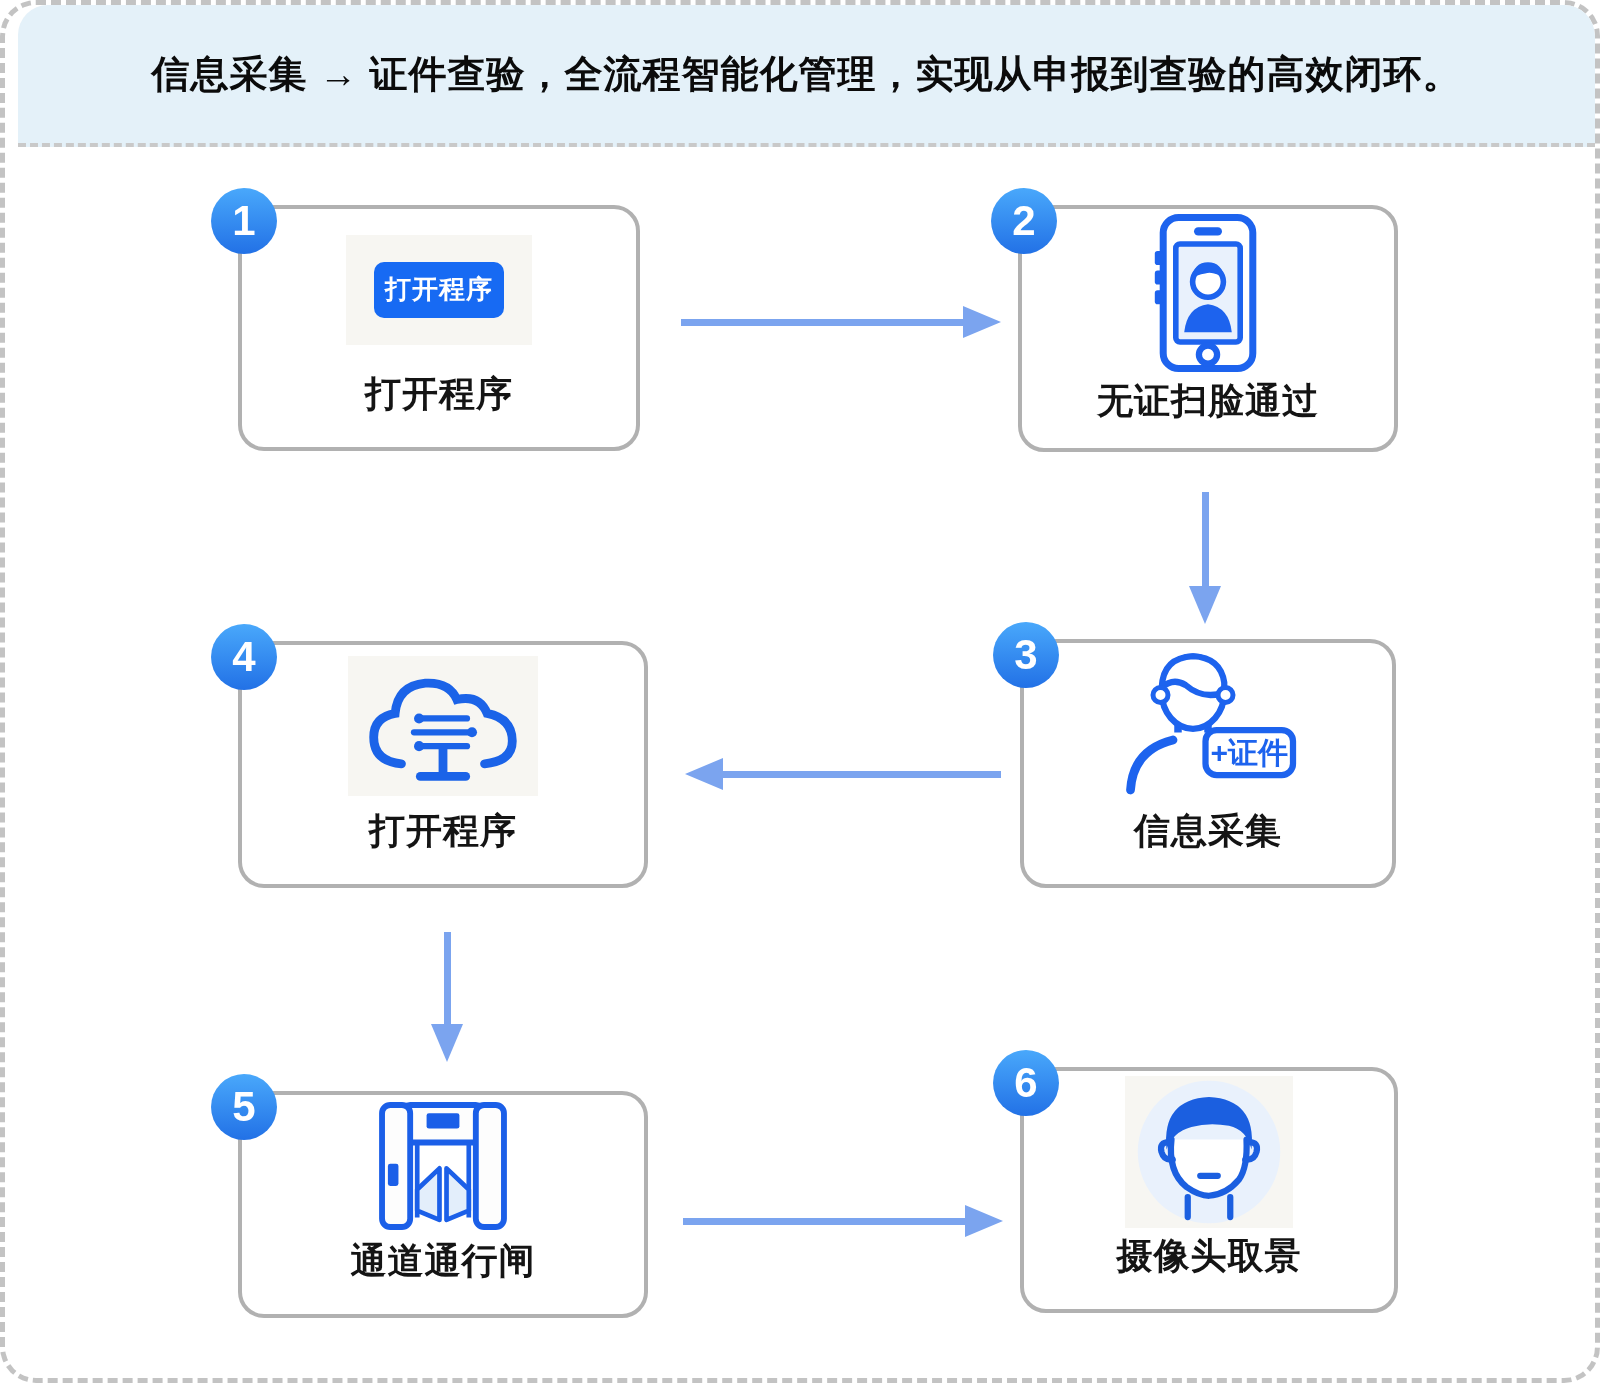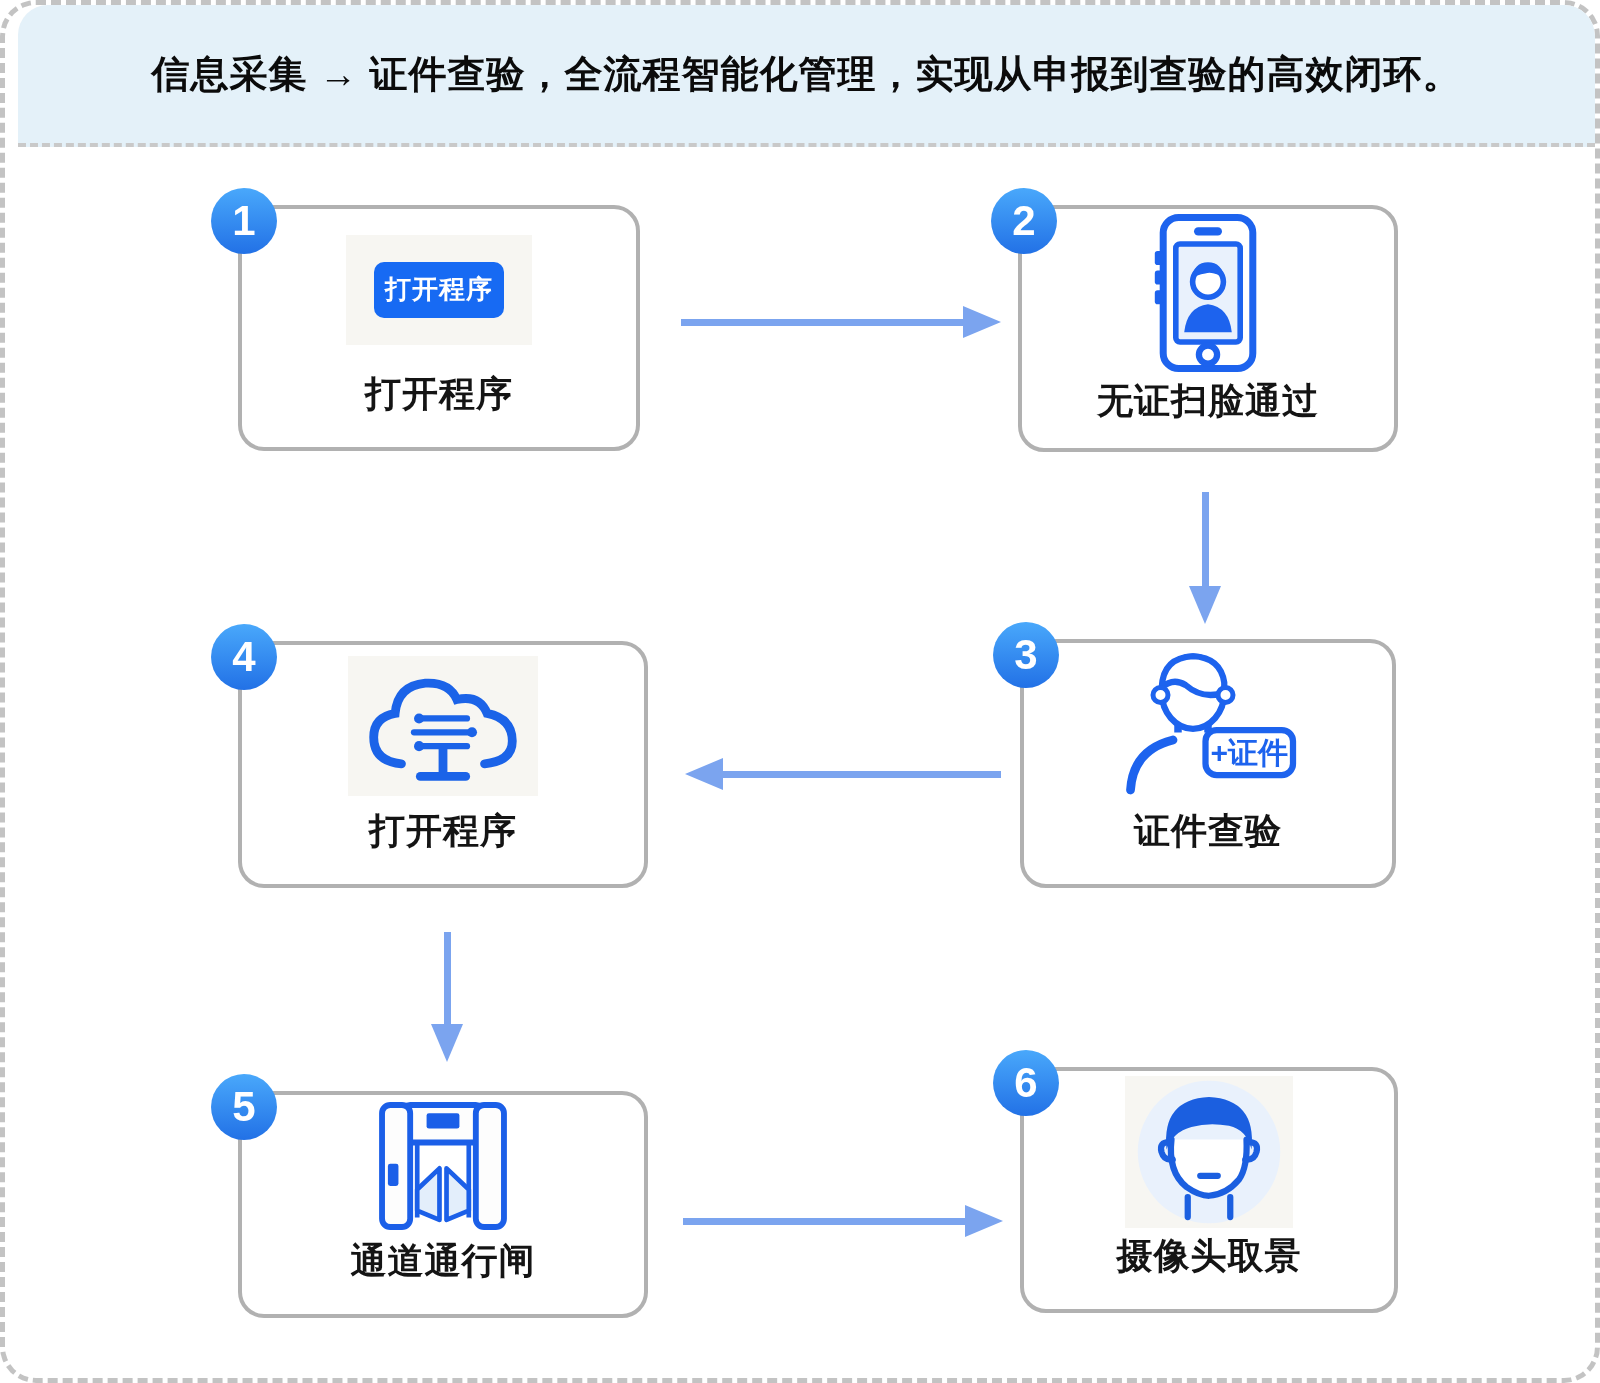--- a/index.html
+++ b/index.html
@@ -107,21 +107,21 @@
         <path d="M52 66 L52 52" fill="none" stroke="#1d63ee" stroke-width="6"></path>
         <path d="M76 66 L76 54" fill="none" stroke="#1d63ee" stroke-width="6"></path>
         <ellipse cx="64" cy="34" rx="25" ry="29" fill="#ffffff" stroke="#1d63ee" stroke-width="5"></ellipse>
         <path d="M39 30 Q40 6 64 5 Q86 6 89 26 L89 34 Q72 40 58 28 Q48 22 39 30 Z" fill="#ffffff" stroke="#1d63ee" stroke-width="5" stroke-linejoin="round"></path>
         <circle cx="38" cy="36" r="6" fill="#ffffff" stroke="#1d63ee" stroke-width="4"></circle>
         <circle cx="90" cy="36" r="6" fill="#ffffff" stroke="#1d63ee" stroke-width="4"></circle>
         <rect x="74" y="64" width="70" height="36" rx="9" fill="#ffffff" stroke="#1d63ee" stroke-width="5"></rect>
         <text x="109" y="90" text-anchor="middle" font-size="24" font-weight="bold" fill="#1d63ee">+证件</text>
       </svg>
     </div>
-    <div class="box-label">证件查验</div>
+    <div class="box-label">信息采集</div>
   </div>
 
   <div class="step-box" style="left:233px; top:636px; width:410px; height:247px;">
     <div class="badge">4</div>
     <div class="icon-zone">
       <div class="icon-bg" style="width:190px; height:140px;">
         <svg width="160" height="126" viewBox="0 0 126 100">
           <path d="M30 80 Q8 78 8 59 Q8 43 25 40 Q27 18 49 16 Q68 15 74 29 Q92 25 98 40 Q118 44 118 62 Q118 78 96 80" fill="none" stroke="#1b63e8" stroke-width="7" stroke-linecap="round"></path>
           <line x1="44" y1="44" x2="82" y2="44" stroke="#1b63e8" stroke-width="5" stroke-linecap="round"></line>
           <line x1="40" y1="55" x2="86" y2="55" stroke="#1b63e8" stroke-width="5" stroke-linecap="round"></line>

